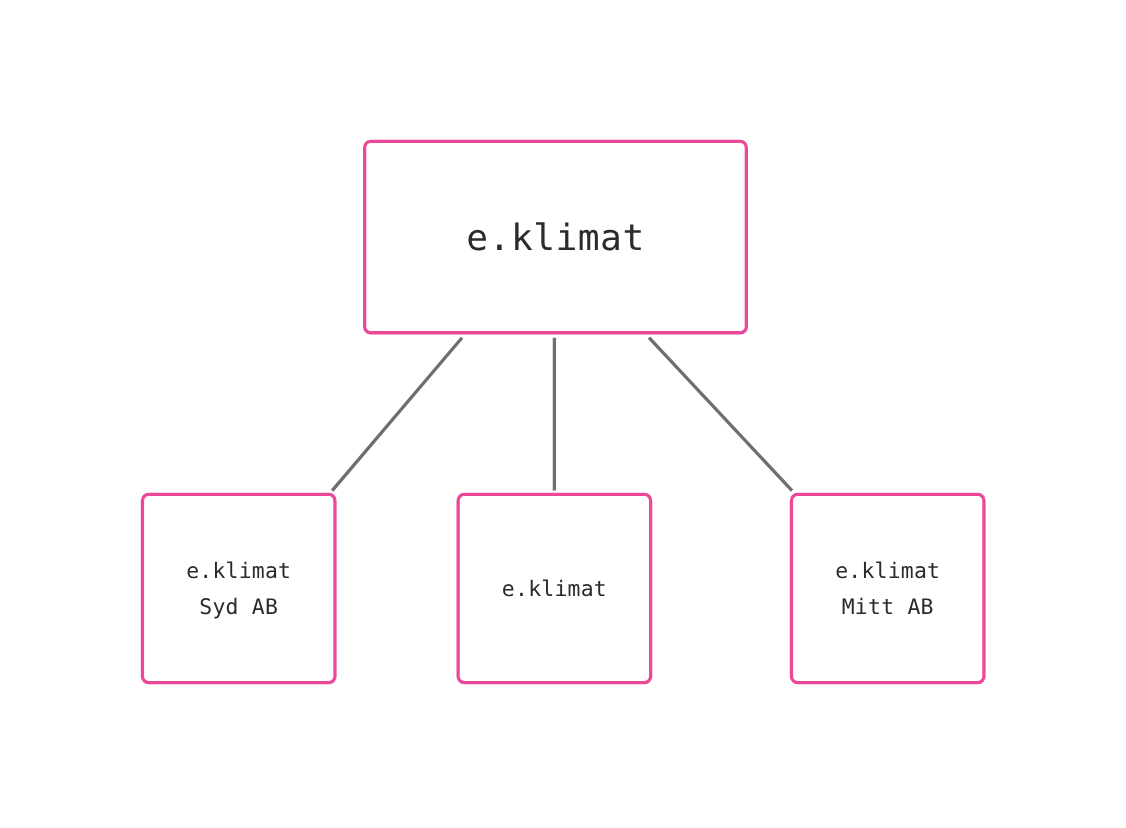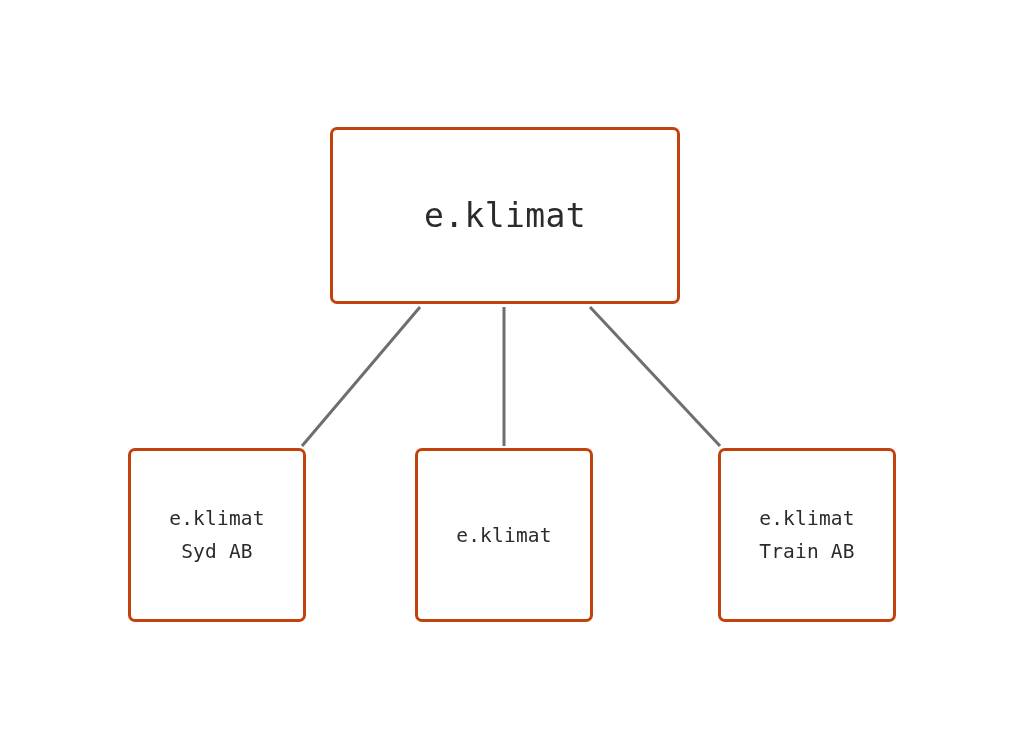--- a/index.html
+++ b/index.html
@@ -25,21 +25,21 @@
     left: 0;
     top: 0;
     width: 1024px;
     height: 753px;
     pointer-events: none;
   }
   .node {
     position: absolute;
     box-sizing: border-box;
     background: #ffffff;
-    border: 3px solid #c2410c;
+    border: 3px solid #ec4899;
     border-radius: 7px;
     display: flex;
     flex-direction: column;
     align-items: center;
     justify-content: center;
     color: #2b2b2b;
     text-align: center;
     z-index: 2;
   }
   .node-root {
@@ -86,16 +86,16 @@
     <span class="node-line">e.klimat</span>
     <span class="node-line">Syd AB</span>
   </div>
 
   <div class="node node-child node-child-1">
     <span class="node-line">e.klimat</span>
   </div>
 
   <div class="node node-child node-child-2">
     <span class="node-line">e.klimat</span>
-    <span class="node-line">Train AB</span>
+    <span class="node-line">Mitt AB</span>
   </div>
 
 </div>
 
 </body></html>

